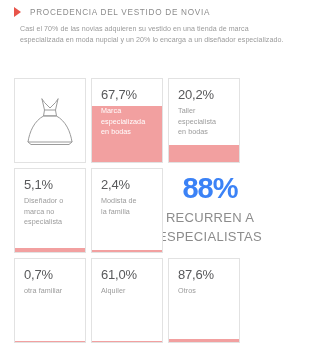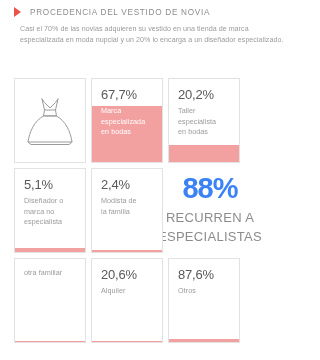--- a/index.html
+++ b/index.html
@@ -226,30 +226,31 @@
         </div>
       </div>
 
     </div>
 
     <div class="row">
 
       <div class="card">
         <div class="fill" style="height:0.9%"></div>
         <div class="card-content">
+          <div class="pct">0,7%</div>
           <div class="card-label">
             <div>otra familiar</div>
           </div>
         </div>
       </div>
 
       <div class="card">
         <div class="fill" style="height:1.5%"></div>
         <div class="card-content">
-          <div class="pct">20,6%</div>
+          <div class="pct">61,0%</div>
           <div class="card-label">
             <div>Alquiler</div>
           </div>
         </div>
       </div>
 
       <div class="card">
         <div class="fill" style="height:4%"></div>
         <div class="card-content">
           <div class="pct">87,6%</div>

